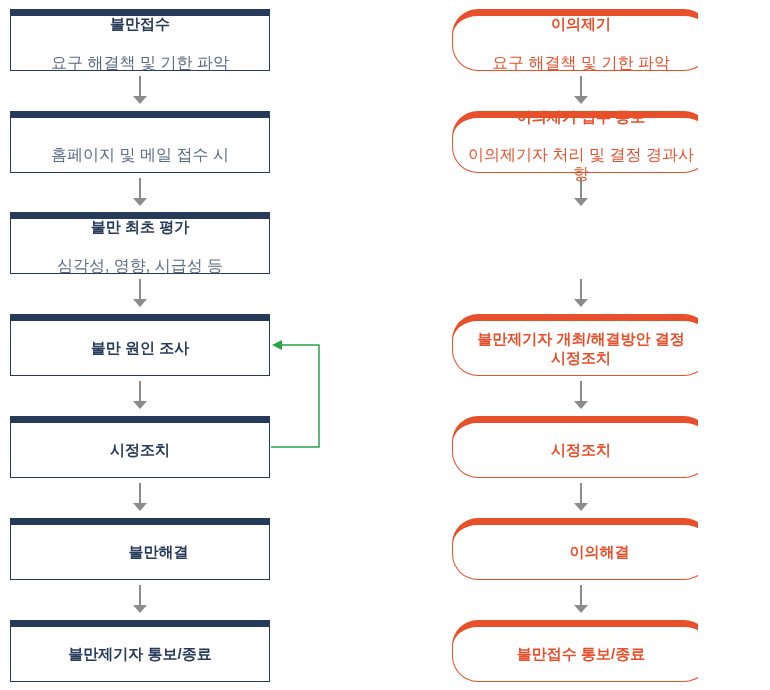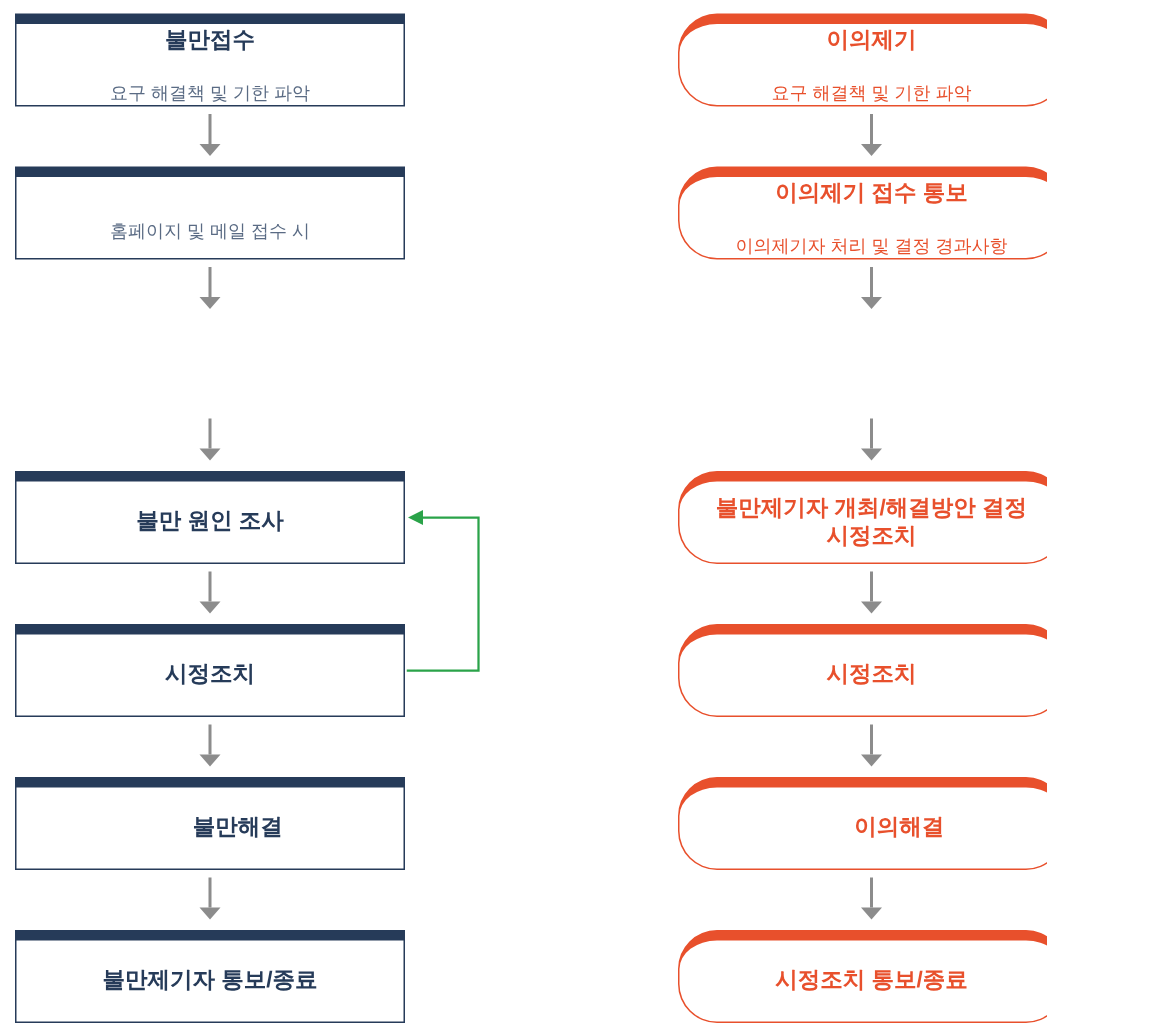--- a/index.html
+++ b/index.html
@@ -42,21 +42,21 @@
     border-top: 7px solid var(--orange);
   }
   .title {
     font-weight: bold;
     font-size: 15px;
     line-height: 1.3;
   }
   .navy .title { color: var(--navy); }
   .orange .title { color: var(--orange); }
   .subtitle {
-    font-size: 12px;
+    font-size: 16px;
     margin-top: 19px;
     line-height: 1.2;
   }
   .navy .subtitle { color: var(--subtle); }
   .orange .subtitle { color: var(--orange); }
   .col-left  { left: 10px;  width: 260px; }
   .col-right { left: 452px; width: 258px; border-radius: 26px; }
   .h62 { height: 62px; }
   .r1 { top: 9px; }
   .r2 { top: 111px; }
@@ -102,20 +102,24 @@
 
 <div class="canvas">
 
   <div class="box navy col-left h62 r1">
     <div class="title">불만접수</div>
     <div class="subtitle">요구 해결책 및 기한 파악</div>
   </div>
   <div class="box navy col-left h62 r2">
     <div class="subtitle">홈페이지 및 메일 접수 시</div>
   </div>
+  <div class="box navy col-left h62 r3">
+    <div class="title">불만 최초 평가</div>
+    <div class="subtitle">심각성, 영향, 시급성 등</div>
+  </div>
   <div class="box navy col-left h62 r4">
     <div class="title">불만 원인 조사</div>
   </div>
   <div class="box navy col-left h62 r5">
     <div class="title">시정조치</div>
   </div>
   <div class="box navy col-left h62 r6">
     <div class="title">불만해결</div>
   </div>
   <div class="box navy col-left h62 r7">
@@ -164,21 +168,21 @@
     <div class="title">불만제기자 개최/해결방안 결정</div>
     <div class="title">시정조치</div>
   </div>
   <div class="box orange col-right h62 r5">
     <div class="title">시정조치</div>
   </div>
   <div class="box orange col-right h62 r6">
     <div class="title">이의해결</div>
   </div>
   <div class="box orange col-right h62 r7">
-    <div class="title">시정조치 통보/종료</div>
+    <div class="title">불만접수 통보/종료</div>
   </div>
 
   <div class="arrow-down ax-right a1">
       <span class="line"></span>
       <span class="head"></span>
     </div>
   <div class="arrow-down ax-right a2">
       <span class="line"></span>
       <span class="head"></span>
     </div>

